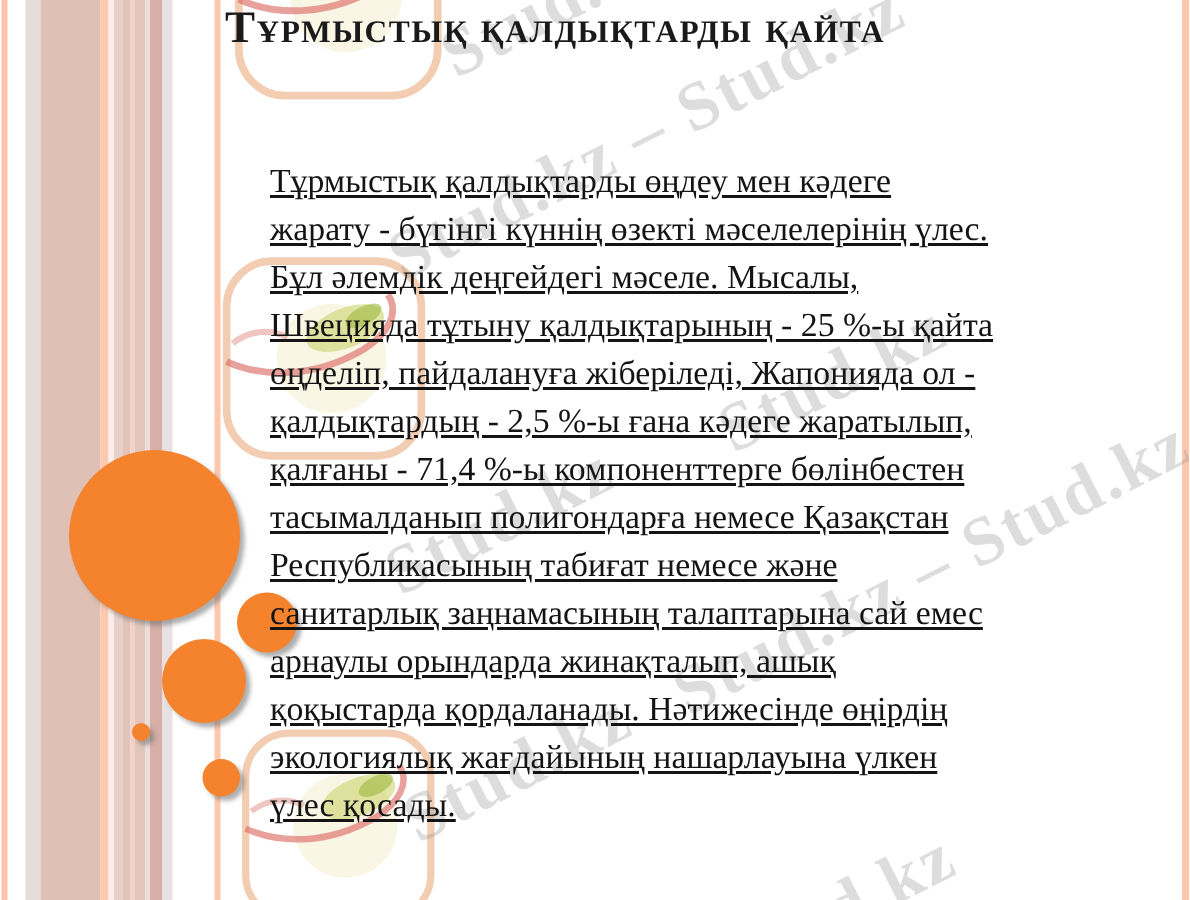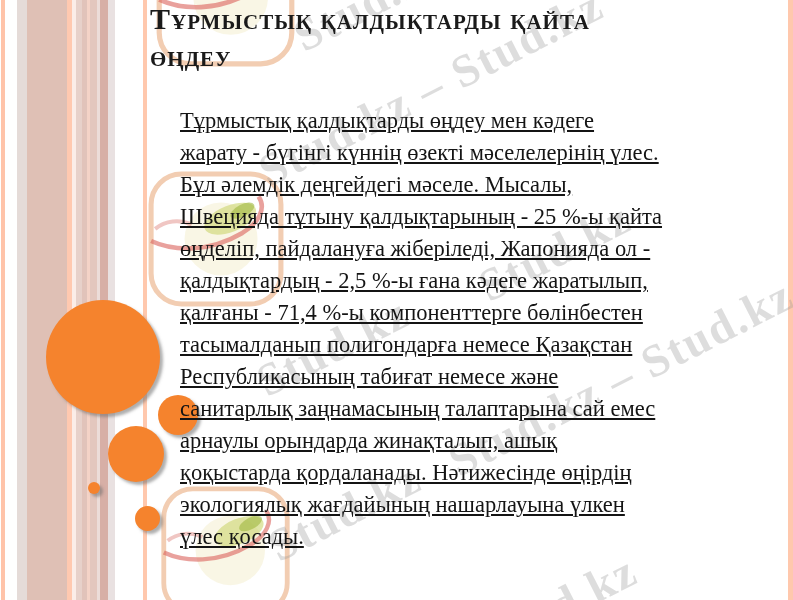--- a/index.html
+++ b/index.html
@@ -120,21 +120,20 @@
   <div class="wm wm7">Stud.kz</div>
 
   <div class="circle c1"></div>
   <div class="circle c2"></div>
   <div class="circle c3"></div>
   <div class="circle c4"></div>
   <div class="circle c5"></div>
 
   <div class="title">
     <div>Тұрмыстық қалдықтарды қайта</div>
-    <div>өңдеу</div>
   </div>
 
   <div class="body-text">
     <div class="bline">Тұрмыстық қалдықтарды өңдеу мен кәдеге</div>
     <div class="bline">жарату - бүгінгі күннің өзекті мәселелерінің үлес.</div>
     <div class="bline">Бұл әлемдік деңгейдегі мәселе. Мысалы,</div>
     <div class="bline">Швецияда тұтыну қалдықтарының - 25 %-ы қайта</div>
     <div class="bline">өңделіп, пайдалануға жіберіледі, Жапонияда ол -</div>
     <div class="bline">қалдықтардың - 2,5 %-ы ғана кәдеге жаратылып,</div>
     <div class="bline">қалғаны - 71,4 %-ы компоненттерге бөлінбестен</div>

